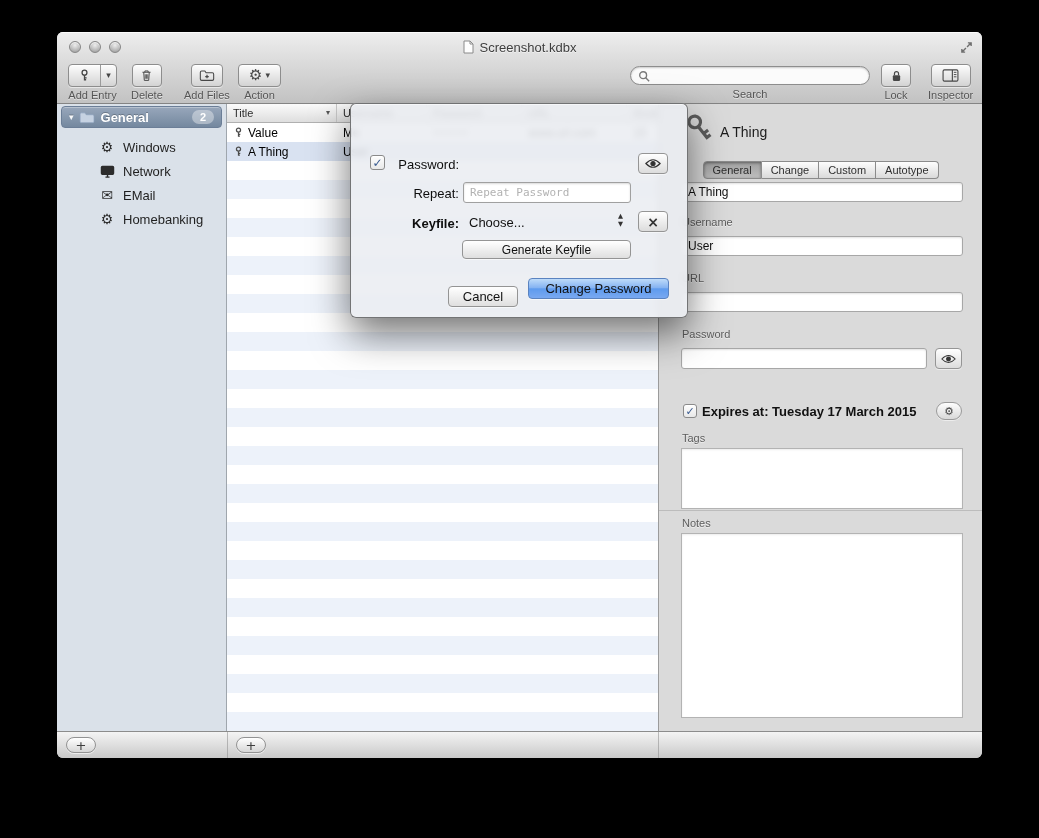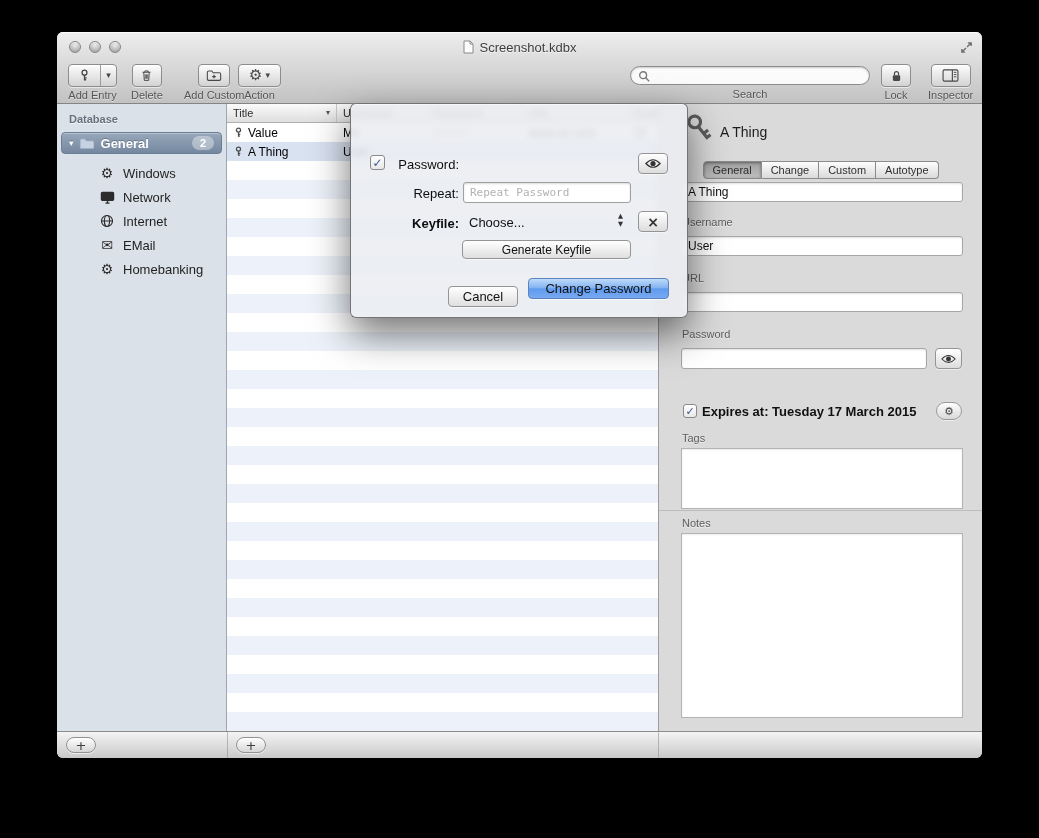--- a/index.html
+++ b/index.html
@@ -168,21 +168,21 @@
         <div class="tb-label">Delete</div>
       </div>
 
       <div class="tb-item" style="left:127px;">
         <span class="tb-btn" style="width:32px;">
           <svg width="16" height="13" viewBox="0 0 18 14" fill="none" stroke="currentColor" stroke-width="1.2">
               <path d="M1.5 3.5 q0-1.5 1.5-1.5 h3.6 l1.4 2 h7 q1.5 0 1.5 1.5 v5.5 q0 1.5-1.5 1.5 h-12 q-1.5 0-1.5-1.5 z"></path>
               <path d="M9 6.2 v4 M7 8.2 h4" stroke-width="1.4"></path>
             </svg>
         </span>
-        <div class="tb-label">Add Custom</div>
+        <div class="tb-label">Add Files</div>
       </div>
 
       <div class="tb-item" style="left:181px;">
         <span class="tb-btn" style="width:43px; gap:3px;">
           <span class="glyph" style="font-size:15px;">⚙</span>
           <span class="glyph" style="font-size:9px;">▾</span>
         </span>
         <div class="tb-label">Action</div>
       </div>
 
@@ -214,21 +214,20 @@
             </svg>
         </span>
         <div class="tb-label">Inspector</div>
       </div>
     </div>
   </div>
 
   <div class="content">
 
     <aside class="sidebar">
-      <div class="sb-header">Database</div>
       <div class="sb-group">
         <span class="sb-disclosure glyph">▾</span>
         <svg width="17" height="13" viewBox="0 0 18 14">
             <path d="M1 3.4 q0-1.4 1.4-1.4 h3.8 l1.4 2 h7 q1.4 0 1.4 1.4 v5.8 q0 1.4-1.4 1.4 h-12.2 q-1.4 0-1.4-1.4 z" fill="#c6d2e2" stroke="#8da2bd" stroke-width="0.8"></path>
           </svg>
         <span>General</span>
         <span class="sb-badge">2</span>
       </div>
       <ul class="sb-items">
         <li class="sb-item">
@@ -238,30 +237,20 @@
         <li class="sb-item">
           <span class="sb-ico">
             <svg width="15" height="13" viewBox="0 0 16 14" fill="none" stroke="currentColor" stroke-width="1.5">
                 <rect x="1.5" y="1.5" width="13" height="8.5" rx="1" fill="currentColor"></rect>
                 <path d="M5.8 13 h4.4 M8 10.5 v2.5"></path>
               </svg>
           </span>
           <span>Network</span>
         </li>
         <li class="sb-item">
-          <span class="sb-ico">
-            <svg width="14" height="14" viewBox="0 0 16 16" fill="none" stroke="currentColor" stroke-width="1.3">
-                <circle cx="8" cy="8" r="6.3"></circle>
-                <ellipse cx="8" cy="8" rx="3" ry="6.3"></ellipse>
-                <path d="M1.7 8 h12.6"></path>
-              </svg>
-          </span>
-          <span>Internet</span>
-        </li>
-        <li class="sb-item">
           <span class="sb-ico glyph">✉</span>
           <span>EMail</span>
         </li>
         <li class="sb-item">
           <span class="sb-ico glyph">⚙</span>
           <span>Homebanking</span>
         </li>
       </ul>
     </aside>
 

